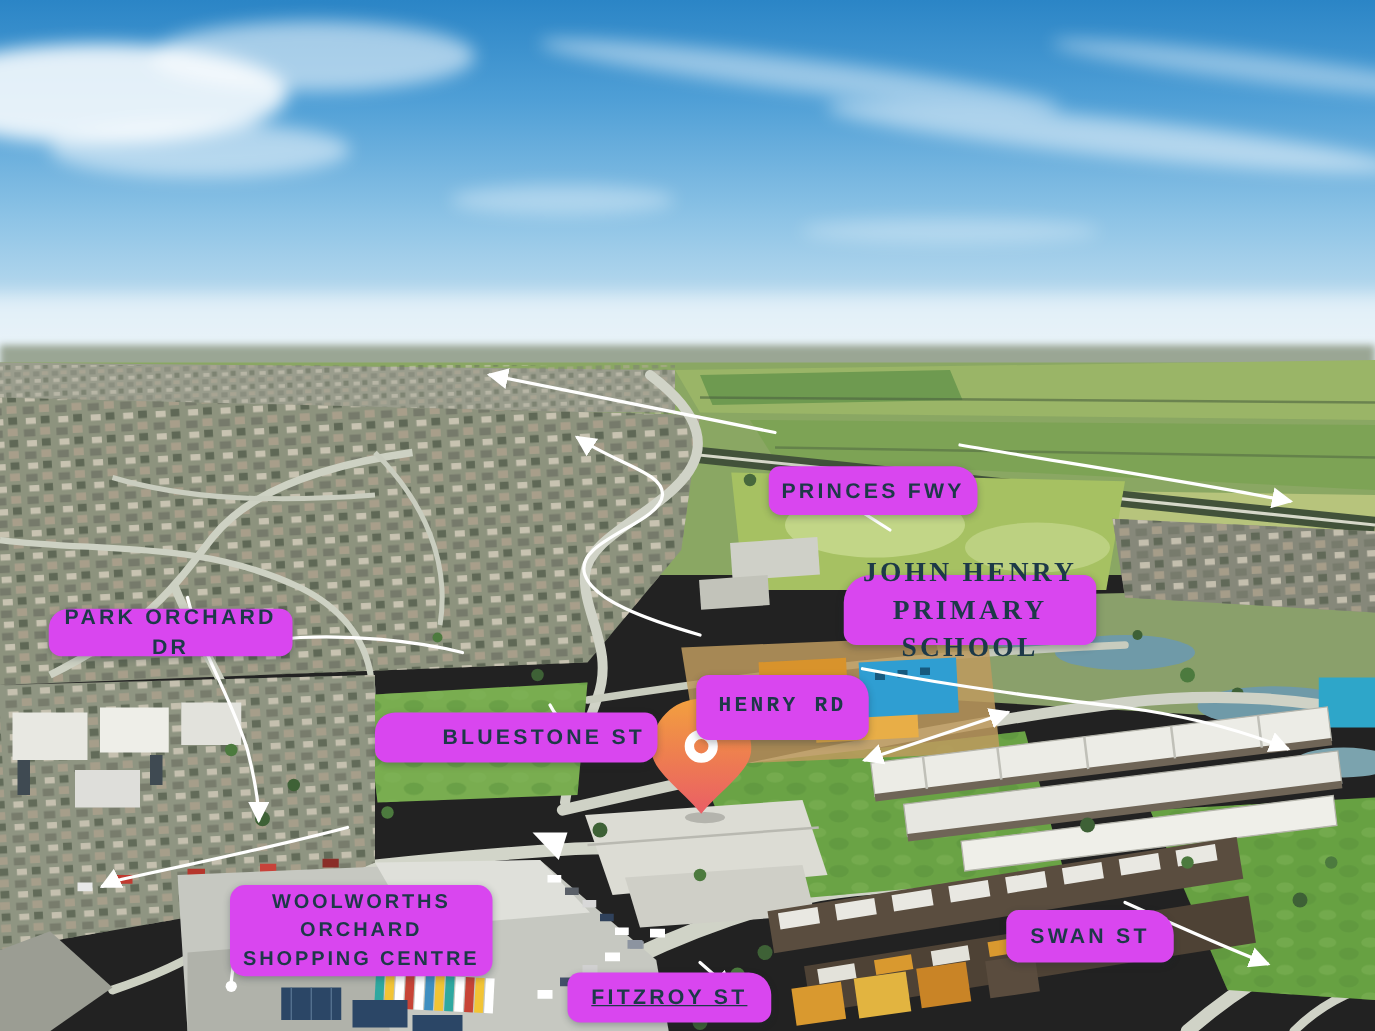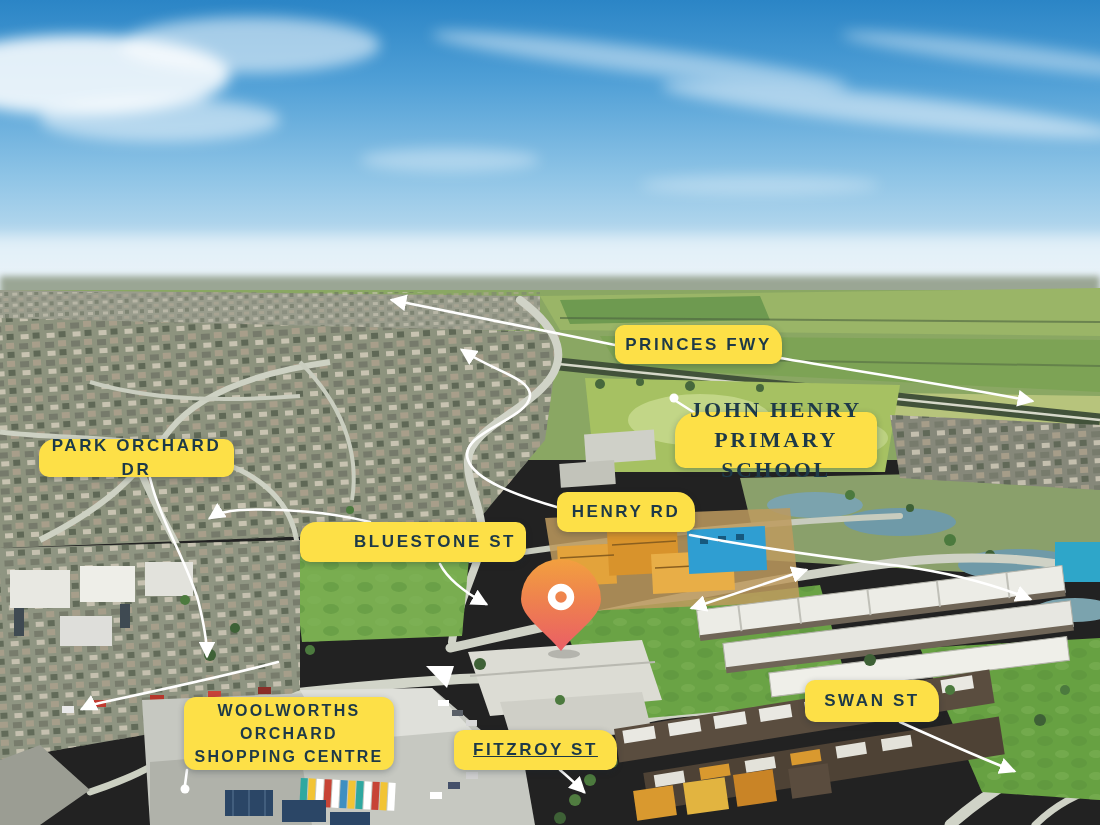--- a/index.html
+++ b/index.html
@@ -1,28 +1,28 @@
 <!DOCTYPE html>
 <html><head>
 <meta charset="utf-8">
 <style>
   html,body{margin:0;padding:0;background:#222;}
   .stage{position:relative;width:1100px;height:825px;overflow:hidden;font-family:"Liberation Sans",sans-serif;}
   .stage svg{position:absolute;left:0;top:0;}
-  .lbl{position:absolute;background:#fde047;color:#1d3948;font-weight:bold;
+  .lbl{position:absolute;background:#d946ef;color:#1d3948;font-weight:bold;
        display:flex;flex-direction:column;align-items:center;justify-content:center;
        text-align:center;letter-spacing:2.6px;font-size:17px;line-height:1.4;
-       box-shadow:0 2px 6px rgba(25,40,50,.30);}
+       box-shadow:0 2px 6px rgba(25,40,50,.30);margin-top:48px;}
   #lbl-princes   {left:615px;top:325px;width:167px;height:39px;border-radius:9px 18px 10px 10px;}
   #lbl-john      {left:675px;top:412px;width:202px;height:56px;border-radius:22px 10px 10px 10px;font-size:22px;line-height:1.35;font-family:Liberation Serif, serif;}
   #lbl-park      {left:39px; top:439px;width:195px;height:38px;border-radius:16px 10px 10px 10px;}
-  #lbl-henry     {left:557px;top:492px;width:138px;height:40px;border-radius:10px 18px 10px 10px;}
+  #lbl-henry     {left:557px;top:492px;width:138px;height:52px;border-radius:10px 18px 10px 10px;font-family:Liberation Mono, monospace;}
   #lbl-bluestone {left:300px;top:522px;width:182px;height:40px;border-radius:16px 10px 14px 10px;padding-left:44px;}
   #lbl-village   {left:277px;top:631px;width:158px;height:39px;border-radius:18px 10px 10px 10px;}
-  #lbl-woolworths{left:184px;top:697px;width:210px;height:73px;border-radius:12px;font-size:16px;line-height:1.45;letter-spacing:2.3px;}
+  #lbl-woolworths{left:184px;top:660px;width:210px;height:73px;border-radius:12px;font-size:16px;line-height:1.45;letter-spacing:2.3px;}
   #lbl-fitzroy   {left:454px;top:730px;width:163px;height:40px;border-radius:10px 18px 10px 10px;text-decoration:underline;}
   #lbl-swan      {left:805px;top:680px;width:134px;height:42px;border-radius:10px 20px 10px 10px;}
 </style>
 </head>
 <body>
 
 <div class="stage">
 
 <svg width="1100" height="825" viewBox="0 0 1100 825">
   <defs>

